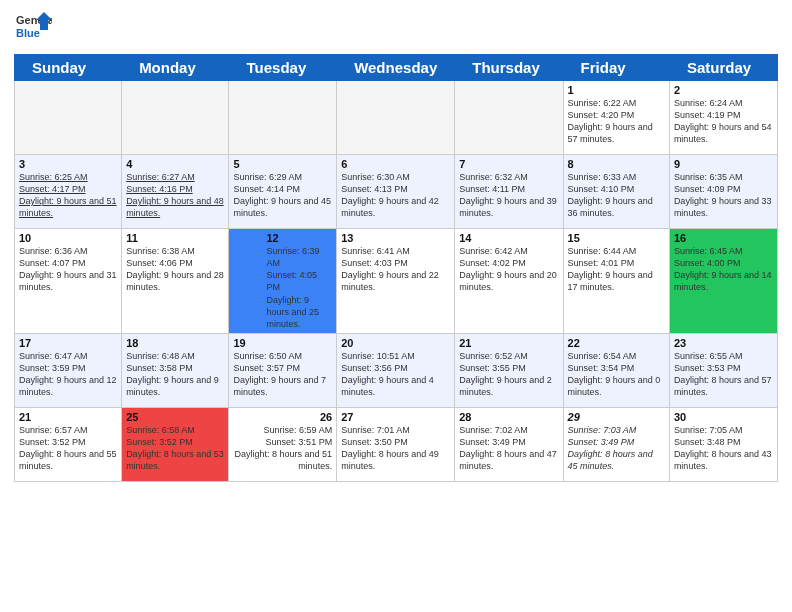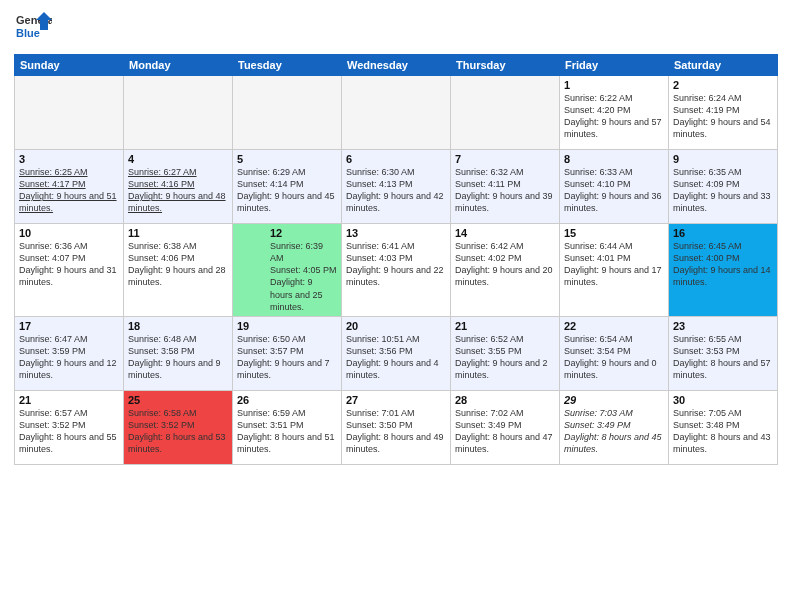--- a/index.html
+++ b/index.html
@@ -40,22 +40,22 @@
     }
     .calendar {
       width: 100%;
       border-collapse: collapse;
       font-size: 9.5px;
     }
     .calendar th {
       background: #1565C0;
       color: #fff;
       text-align: left;
-      padding: 4px 5px;
-      font-size: 11px;
+      padding: 4px 17px;
+      font-size: 15px;
       border: 1px solid #1565C0;
     }
     .calendar td {
       border: 1px solid #ccc;
       vertical-align: top;
       padding: 3px 4px;
       width: calc(100% / 7);
       height: 74px;
       background: #fff;
     }
@@ -182,21 +182,21 @@
             <div class="day-info" style="white-space: pre-line;">Sunrise: 6:36 AM
 Sunset: 4:07 PM
 Daylight: 9 hours and 31 minutes.</div>
           </td>
           <td style="background: rgb(255, 255, 255);">
             <span class="day-num">11</span>
             <div class="day-info" style="white-space: pre-line;">Sunrise: 6:38 AM
 Sunset: 4:06 PM
 Daylight: 9 hours and 28 minutes.</div>
           </td>
-          <td style="background: #86efac; padding-left: 37px;">
+          <td style="background: #3b82f6; padding-left: 37px;">
             <span class="day-num">12</span>
             <div class="day-info" style="white-space: pre-line;">Sunrise: 6:39 AM
 Sunset: 4:05 PM
 Daylight: 9 hours and 25 minutes.</div>
           </td>
           <td style="background: rgb(255, 255, 255);">
             <span class="day-num">13</span>
             <div class="day-info" style="white-space: pre-line;">Sunrise: 6:41 AM
 Sunset: 4:03 PM
 Daylight: 9 hours and 22 minutes.</div>
@@ -206,21 +206,21 @@
             <div class="day-info" style="white-space: pre-line;">Sunrise: 6:42 AM
 Sunset: 4:02 PM
 Daylight: 9 hours and 20 minutes.</div>
           </td>
           <td style="background: rgb(255, 255, 255);">
             <span class="day-num">15</span>
             <div class="day-info" style="white-space: pre-line;">Sunrise: 6:44 AM
 Sunset: 4:01 PM
 Daylight: 9 hours and 17 minutes.</div>
           </td>
-          <td style="background: #0ea5e9;">
+          <td style="background: #22c55e;">
             <span class="day-num">16</span>
             <div class="day-info" style="white-space: pre-line;">Sunrise: 6:45 AM
 Sunset: 4:00 PM
 Daylight: 9 hours and 14 minutes.</div>
           </td>
         </tr>
         <tr>
           <td style="background: rgb(238, 242, 255);">
             <span class="day-num">17</span>
             <div class="day-info" style="white-space: pre-line;">Sunrise: 6:47 AM
@@ -270,21 +270,21 @@
             <div class="day-info" style="white-space: pre-line;">Sunrise: 6:57 AM
 Sunset: 3:52 PM
 Daylight: 8 hours and 55 minutes.</div>
           </td>
           <td style="background: #ef4444;">
             <span class="day-num">25</span>
             <div class="day-info" style="white-space: pre-line;">Sunrise: 6:58 AM
 Sunset: 3:52 PM
 Daylight: 8 hours and 53 minutes.</div>
           </td>
-          <td style="background: rgb(255, 255, 255);">
+          <td style="background: rgb(255, 255, 255); text-align: right;">
             <span class="day-num">26</span>
             <div class="day-info" style="white-space: pre-line;">Sunrise: 6:59 AM
 Sunset: 3:51 PM
 Daylight: 8 hours and 51 minutes.</div>
           </td>
           <td style="background: rgb(255, 255, 255);">
             <span class="day-num">27</span>
             <div class="day-info" style="white-space: pre-line;">Sunrise: 7:01 AM
 Sunset: 3:50 PM
 Daylight: 8 hours and 49 minutes.</div>

